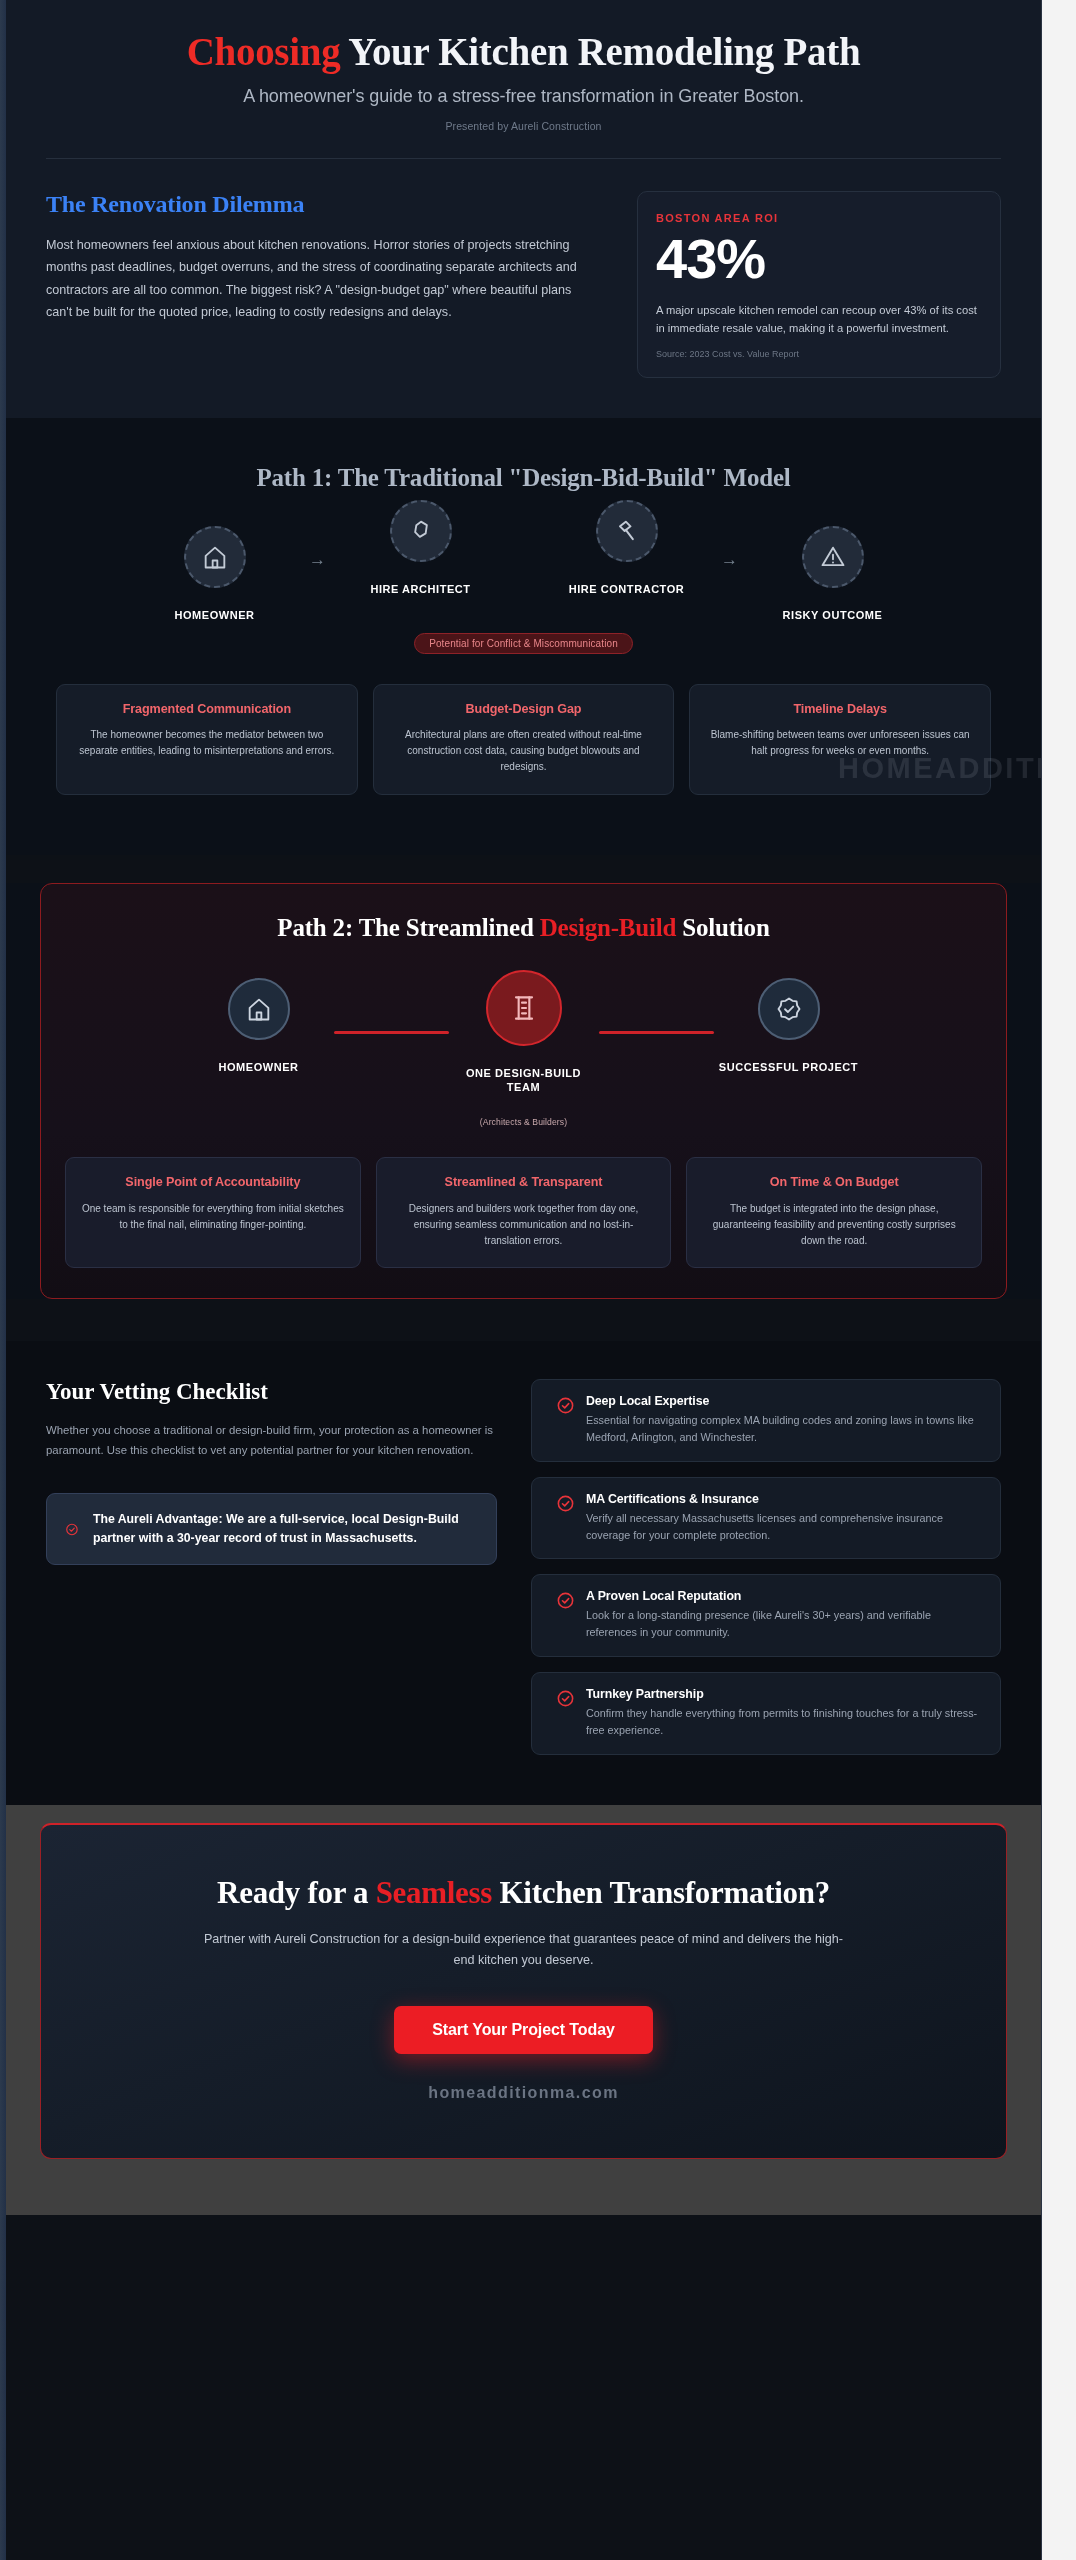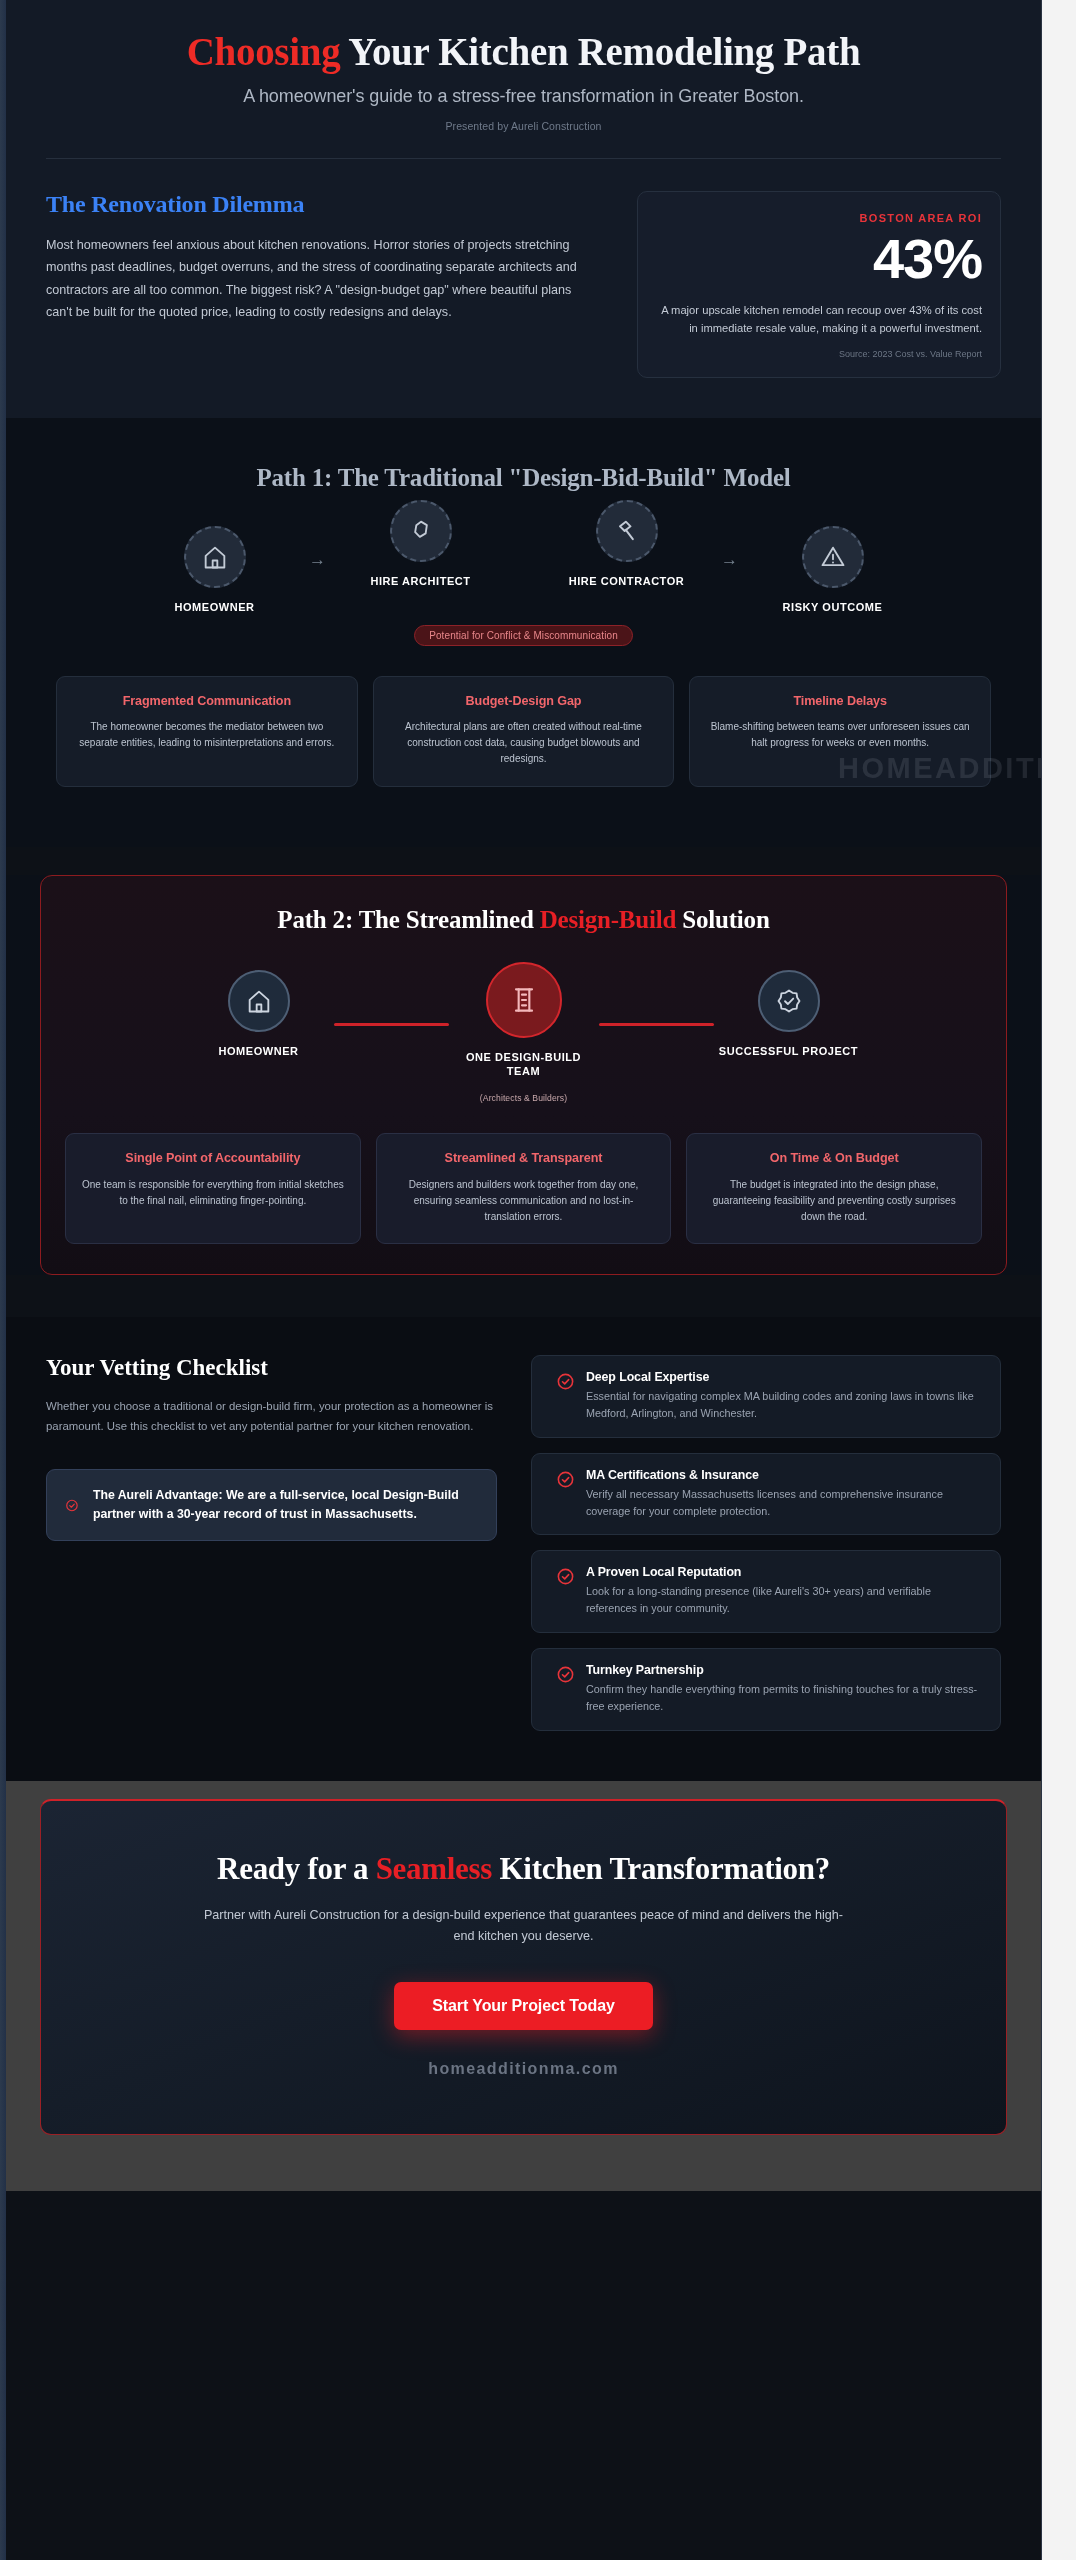--- a/index.html
+++ b/index.html
@@ -98,21 +98,21 @@
     font-size:12.6px;
     line-height:1.78;
     color:#c2c9d4;
   }
   .roi-card {
     width:calc(40% - 18px);
     background:#161d2b;
     border:1px solid #26303f;
     border-radius:10px;
     padding:20px 18px 18px 18px;
-    text-align:right;
+    text-align:left;
   }
   .roi-label {
     color:#e8343a;
     font-size:11px;
     font-weight:bold;
     letter-spacing:1.3px;
   }
   .roi-value {
     font-family:"Liberation Sans", sans-serif;
     font-size:56px;
@@ -169,20 +169,21 @@
     margin-top:34px;
     display:flex;
     align-items:flex-start;
     justify-content:center;
   }
   .flow-node {
     display:flex;
     flex-direction:column;
     align-items:center;
     width:150px;
+    gap:8px;
   }
   .node-circle {
     width:62px; height:62px;
     border-radius:50%;
     display:flex; align-items:center; justify-content:center;
     background:#222b39;
     border:2px dashed #4b586b;
   }
   .node-circle svg { width:28px; height:28px; }
   .node-label {

